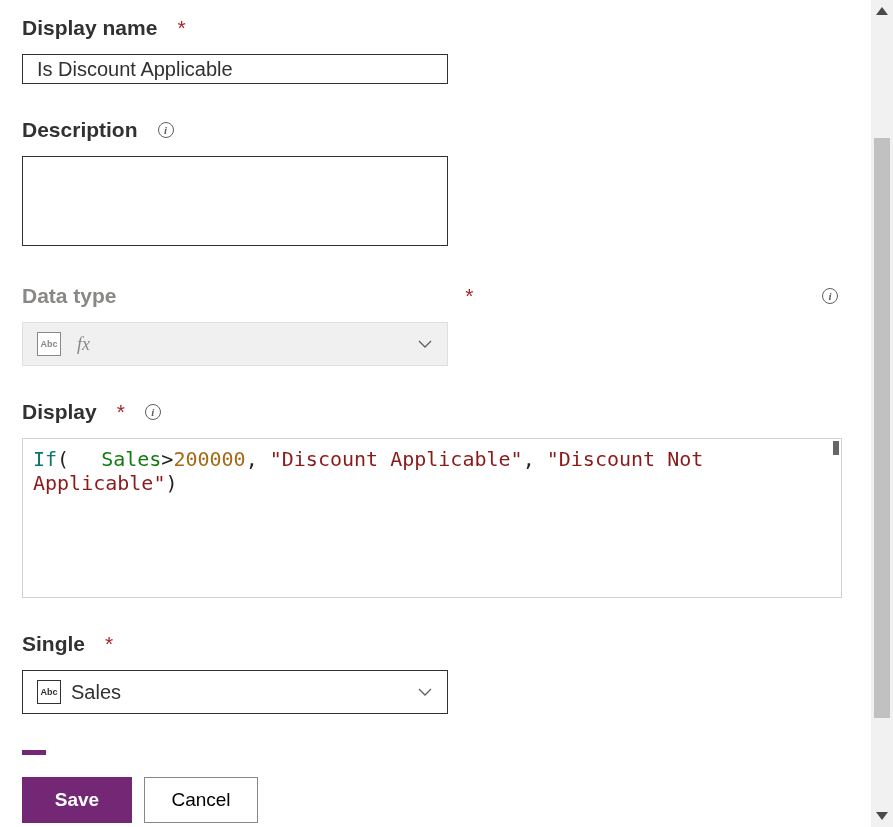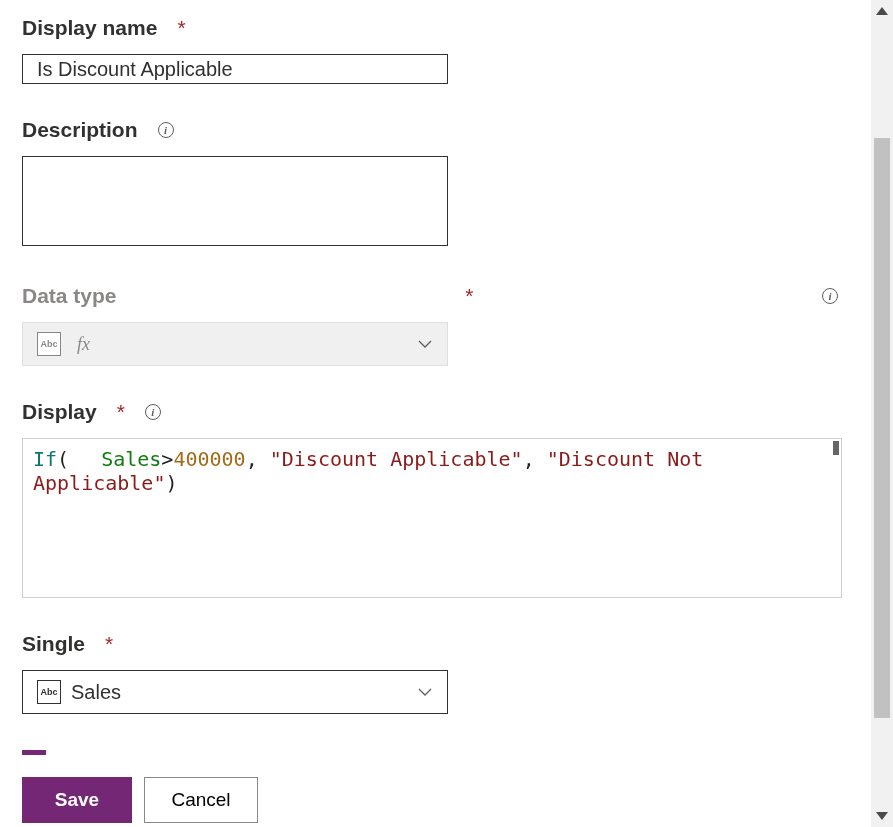--- a/index.html
+++ b/index.html
@@ -230,21 +230,21 @@
     </div>
   </div>
 
   <div class="field-group">
     <div class="label-row">
       <span>Display</span>
       <span class="asterisk">*</span>
       <span class="info-icon">i</span>
     </div>
     <div class="formula-box">
-      <span class="tok-fn">If</span><span class="tok-pn">(</span><span class="tok-field">Sales</span><span class="tok-pn">&gt;</span><span class="tok-num">400000</span><span class="tok-pn">, </span><span class="tok-str">"Discount Applicable"</span><span class="tok-pn">, </span><span class="tok-str">"Discount Not Applicable"</span><span class="tok-pn">)</span>
+      <span class="tok-fn">If</span><span class="tok-pn">(</span><span class="tok-field">Sales</span><span class="tok-pn">&gt;</span><span class="tok-num">200000</span><span class="tok-pn">, </span><span class="tok-str">"Discount Applicable"</span><span class="tok-pn">, </span><span class="tok-str">"Discount Not Applicable"</span><span class="tok-pn">)</span>
       <div class="scroll-mark"></div>
     </div>
   </div>
 
   <div class="field-group">
     <div class="label-row">
       <span>Single</span>
       <span class="asterisk">*</span>
     </div>
     <div class="select">

